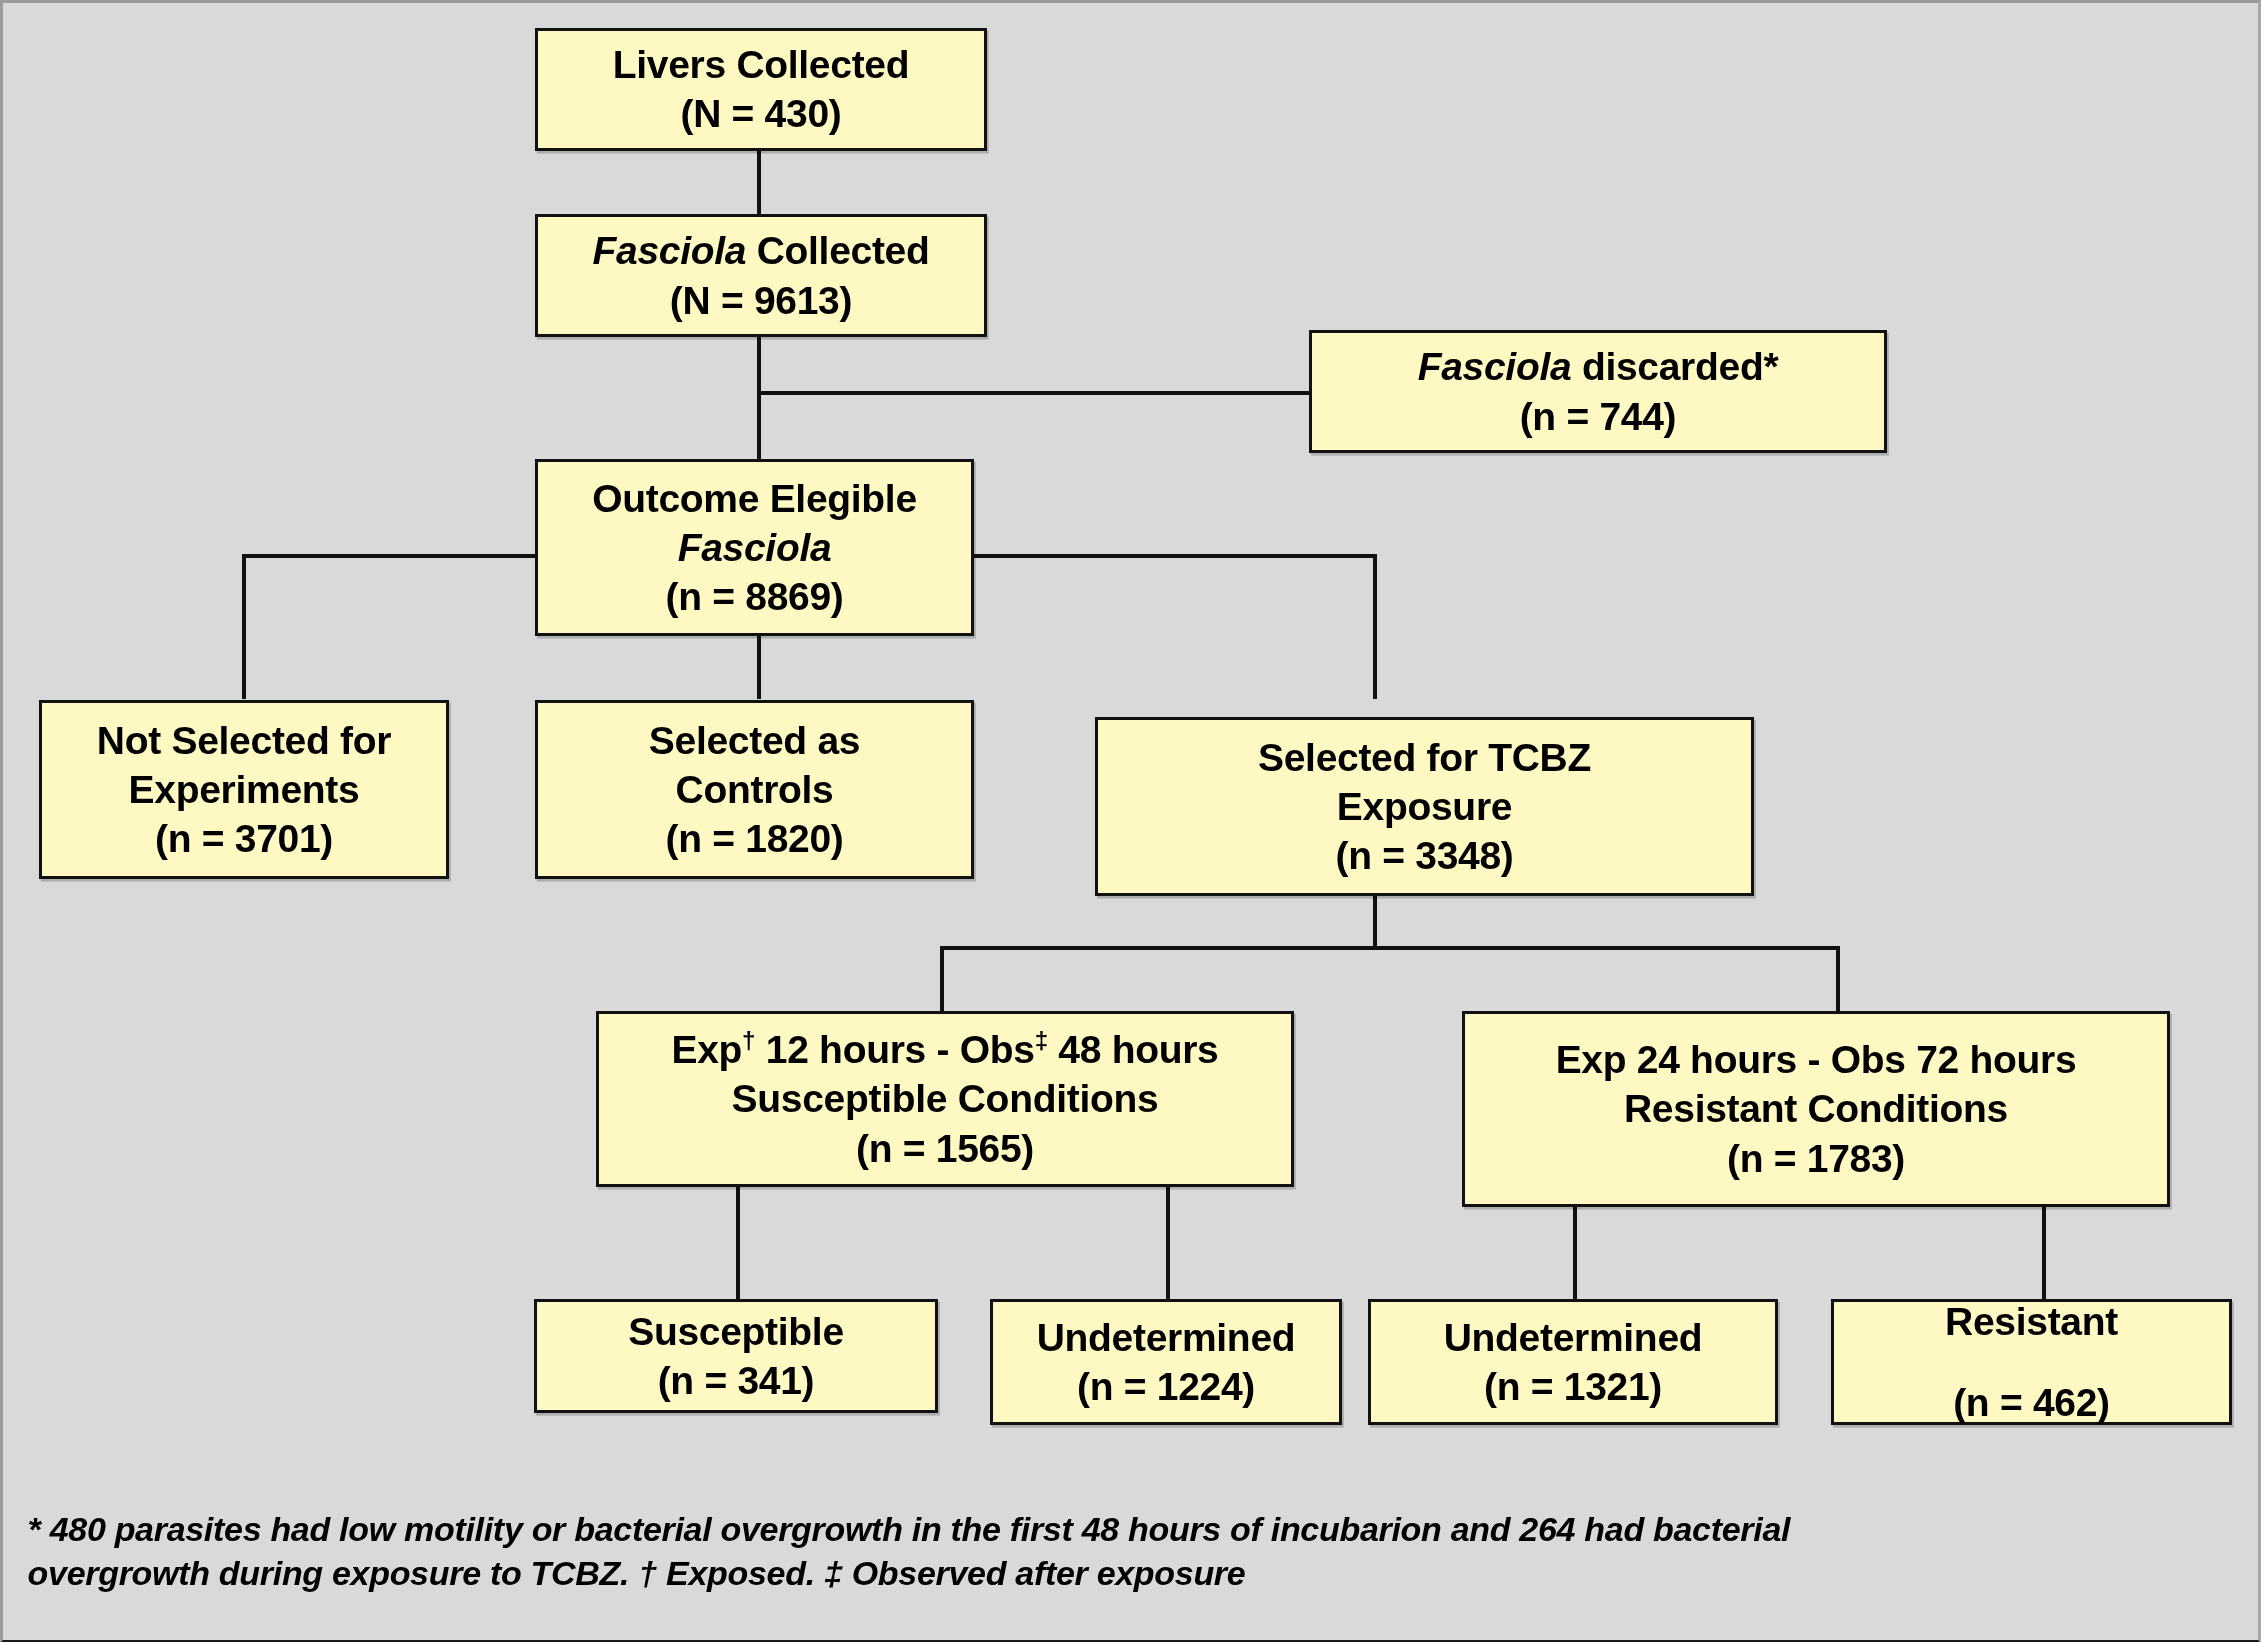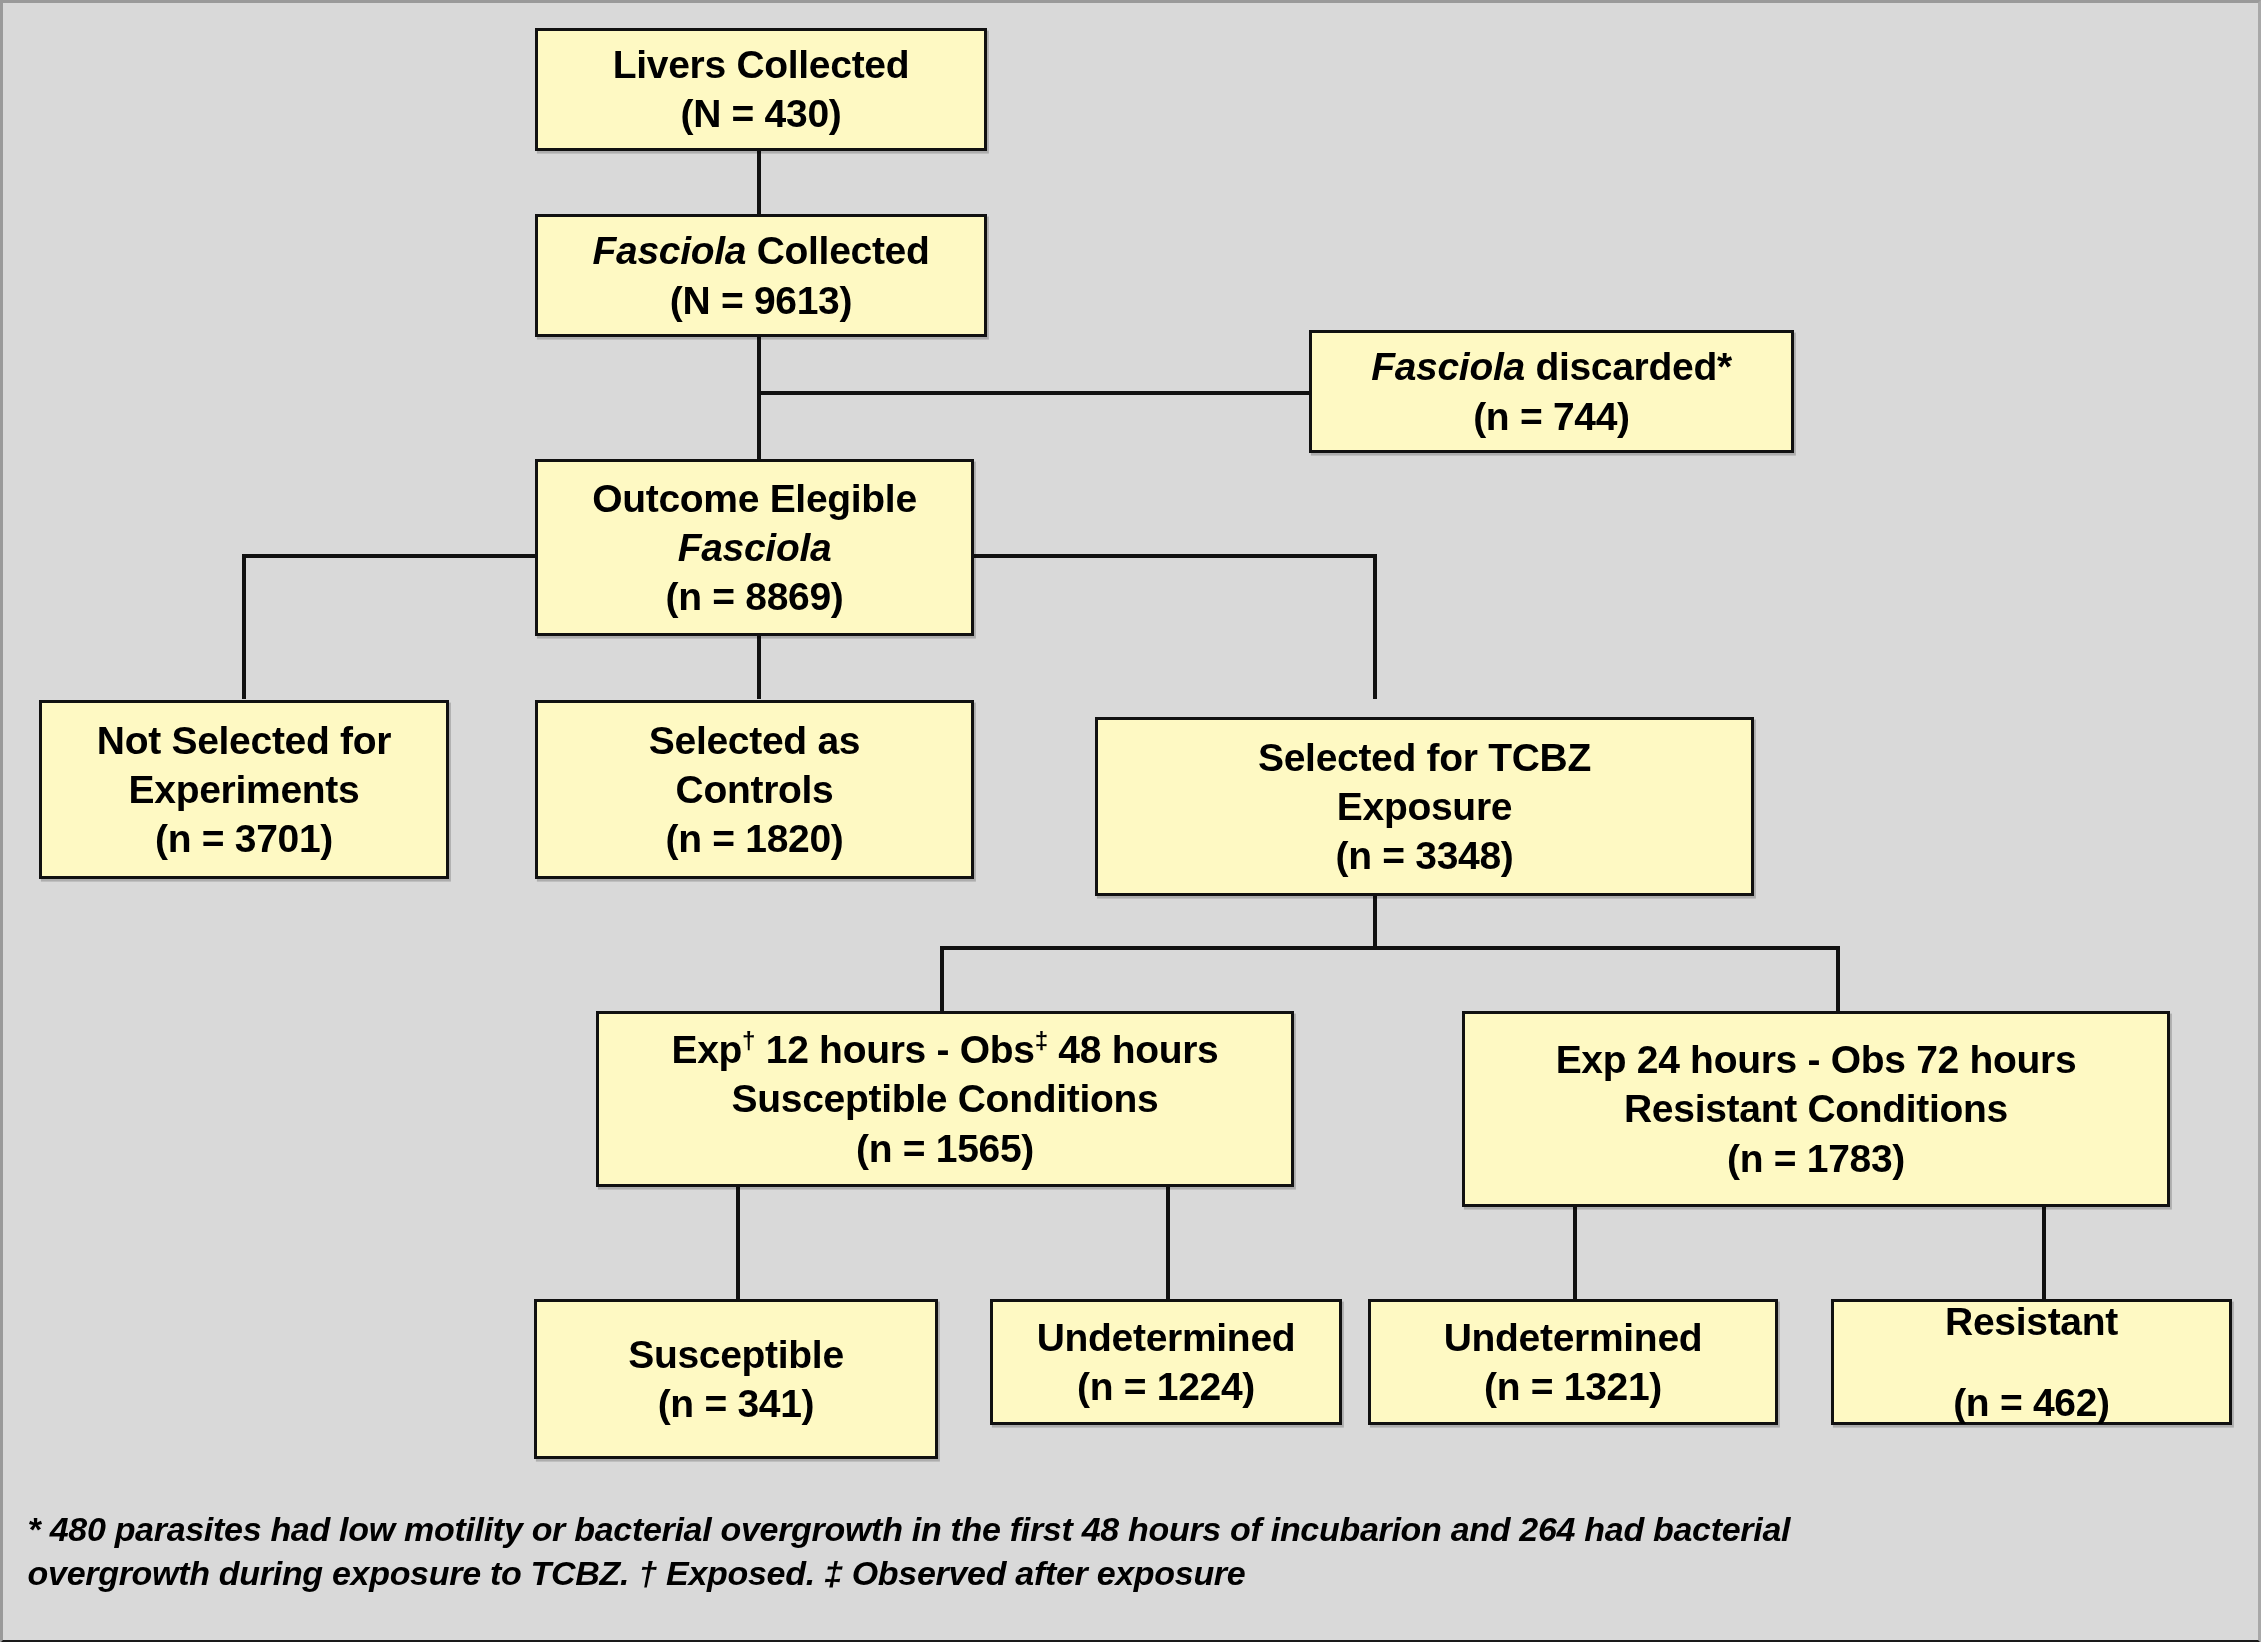--- a/index.html
+++ b/index.html
@@ -108,21 +108,21 @@
   <div class="node" style="left:532px; top:24.6px; width:452px; height:123px;">
     <span class="ttl">Livers Collected</span>
     <span class="cnt">(N = 430)</span>
   </div>
 
   <div class="node" style="left:532px; top:211px; width:452px; height:123px;">
     <span class="ttl"><span class="ital">Fasciola</span><span> Collected</span></span>
     <span class="cnt">(N = 9613)</span>
   </div>
 
-  <div class="node" style="left:1306px; top:327px; width:485px; height:123px;">
+  <div class="node" style="left:1306px; top:327px; width:578px; height:123px;">
     <span class="ttl"><span class="ital">Fasciola</span><span> discarded*</span></span>
     <span class="cnt">(n = 744)</span>
   </div>
 
   <div class="node" style="left:532px; top:456px; width:439px; height:177px;">
     <span class="ttl">Outcome Elegible</span>
     <span class="ttl ital">Fasciola</span>
     <span class="cnt">(n = 8869)</span>
   </div>
 
@@ -149,21 +149,21 @@
     <span class="ttl">Susceptible Conditions</span>
     <span class="cnt">(n = 1565)</span>
   </div>
 
   <div class="node" style="left:1459px; top:1008px; width:708px; height:196px;">
     <span class="ttl">Exp 24 hours - Obs 72 hours</span>
     <span class="ttl">Resistant Conditions</span>
     <span class="cnt">(n = 1783)</span>
   </div>
 
-  <div class="node" style="left:531px; top:1296px; width:404px; height:160px;">
+  <div class="node" style="left:531px; top:1296px; width:404px; height:114px;">
     <span class="ttl">Susceptible</span>
     <span class="cnt">(n = 341)</span>
   </div>
 
   <div class="node" style="left:987px; top:1296px; width:352px; height:126px;">
     <span class="ttl">Undetermined</span>
     <span class="cnt">(n = 1224)</span>
   </div>
 
   <div class="node" style="left:1365px; top:1296px; width:410px; height:126px;">

